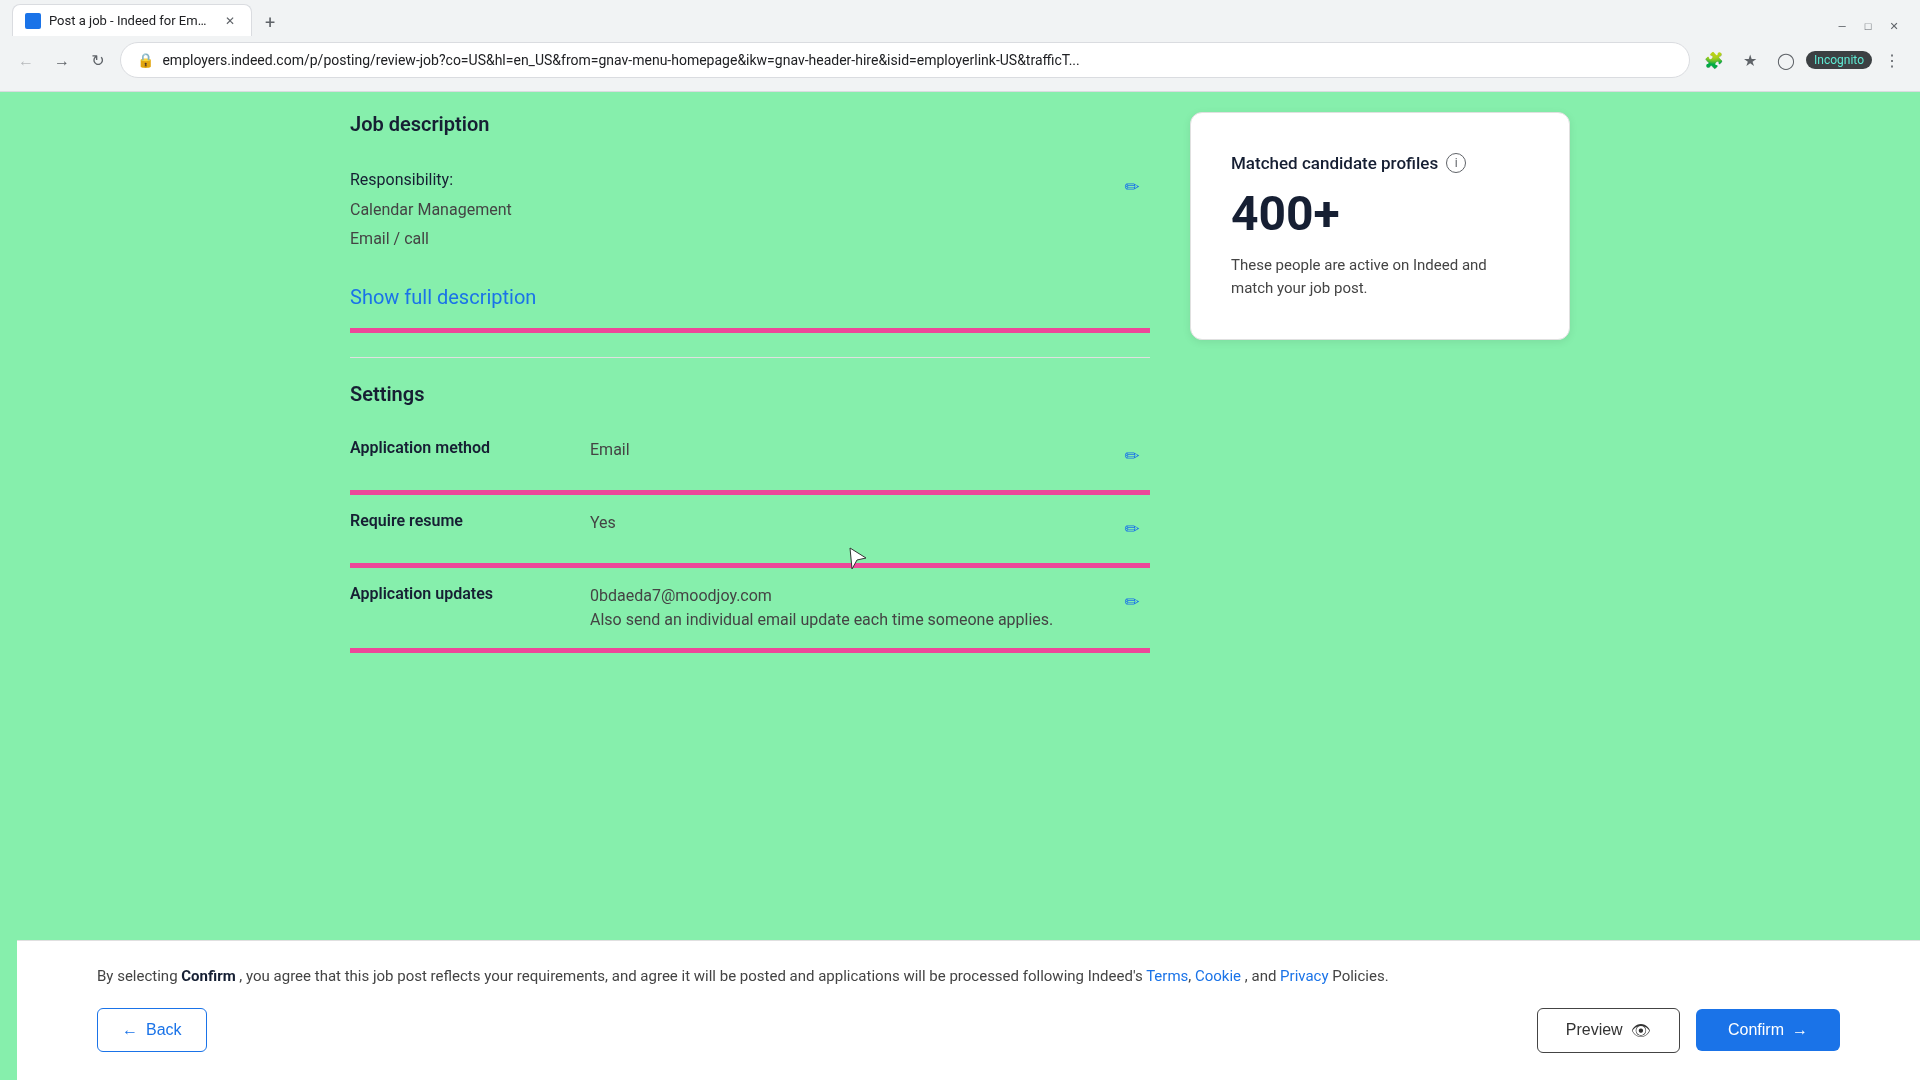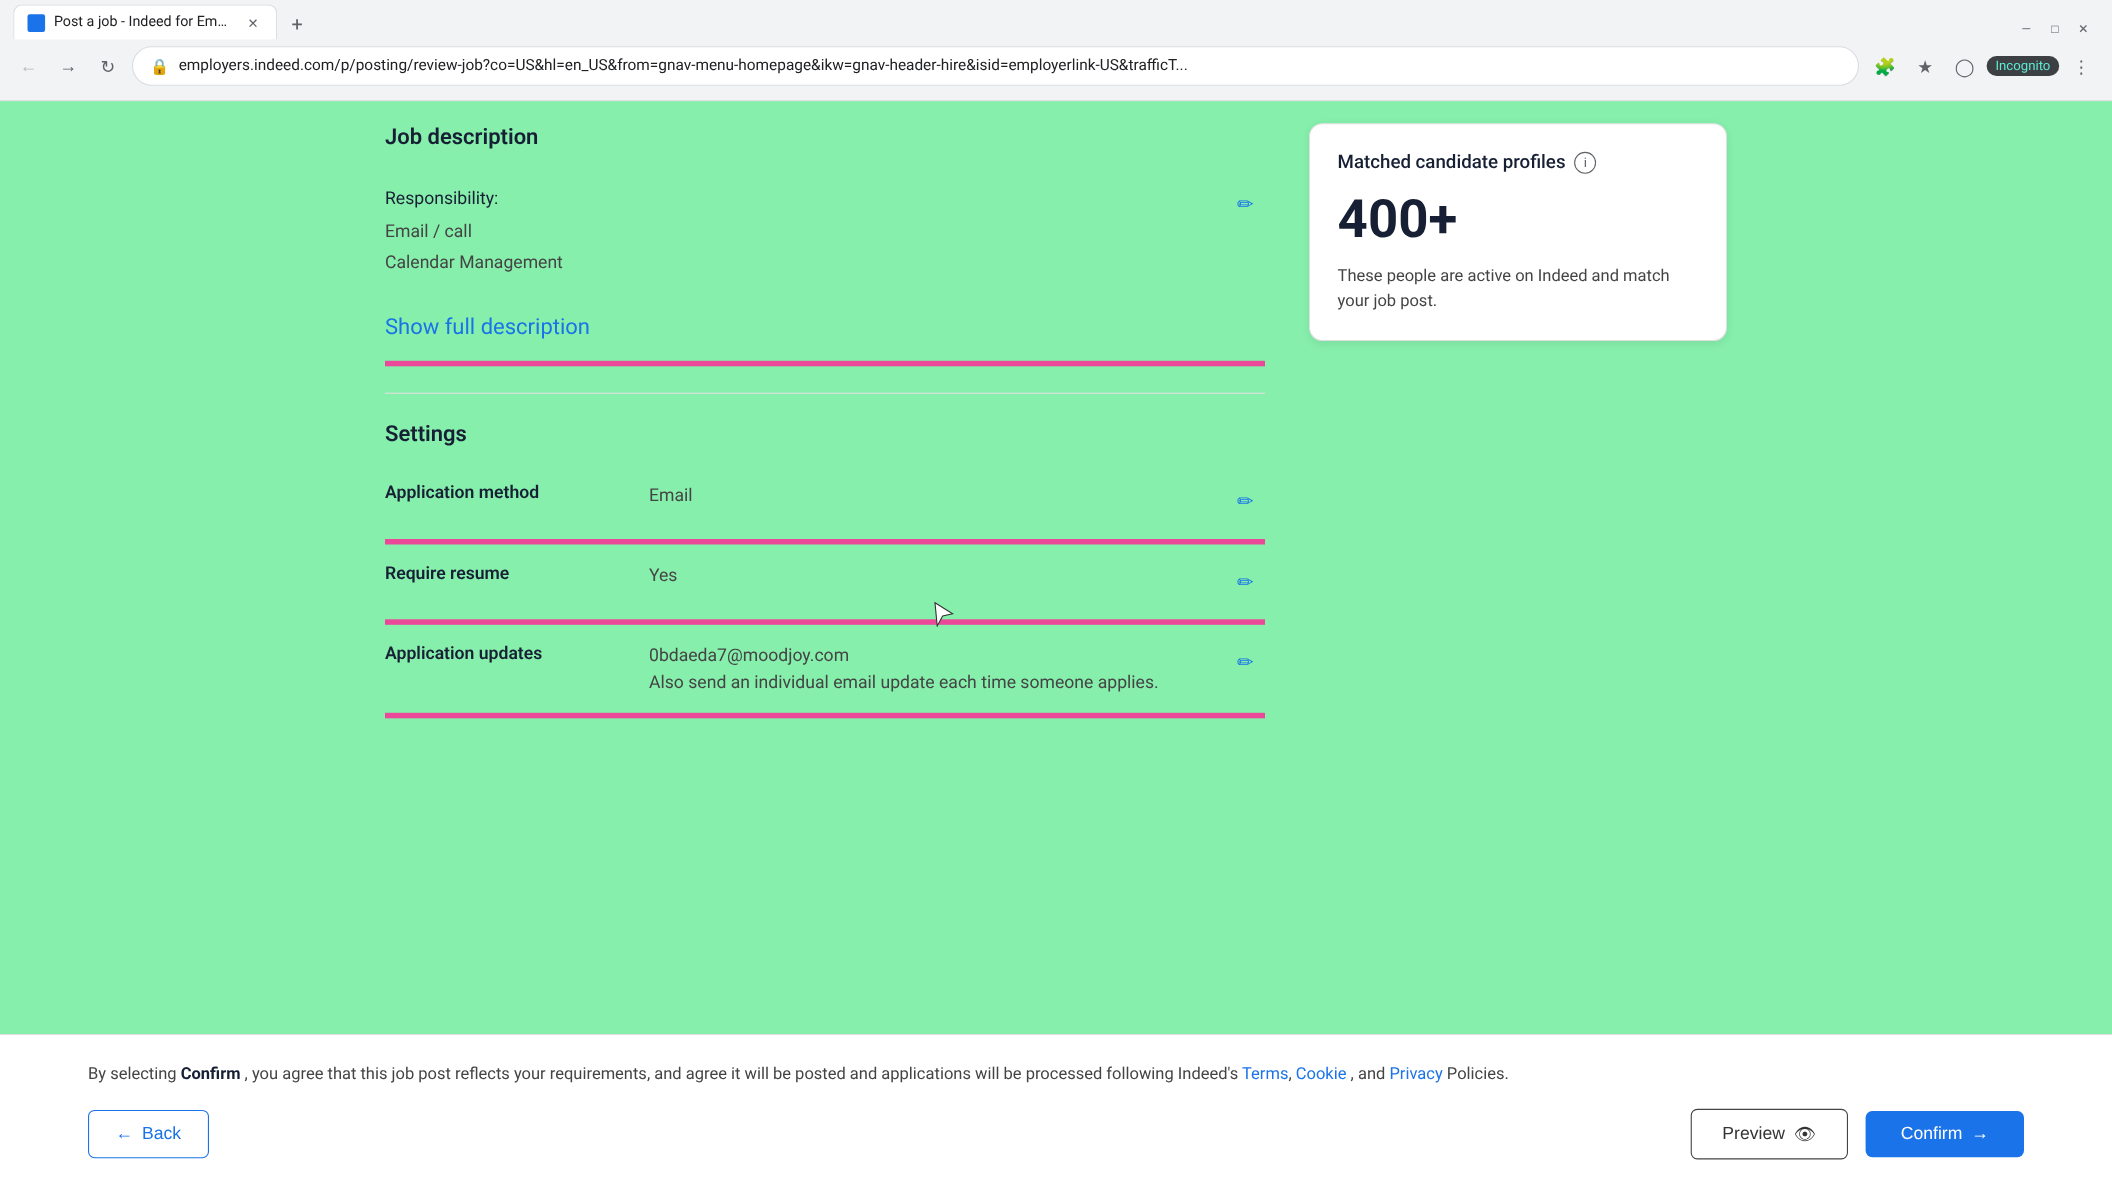--- a/index.html
+++ b/index.html
@@ -265,21 +265,21 @@
     
     .settings-section {
       margin-top: 24px;
     }
 
     
     .matched-card {
       background: #fff;
       border: 1px solid #e0e0e0;
       border-radius: 12px;
-      padding: 25px;
+      padding: 40px;
       box-shadow: 0 2px 8px rgba(0,0,0,0.08);
     }
 
     .matched-header {
       display: flex;
       align-items: center;
       gap: 8px;
       margin-bottom: 12px;
     }
 
@@ -313,21 +313,21 @@
     .matched-description {
       font-size: 15px;
       color: #444;
       line-height: 1.5;
     }
 
     
     .bottom-bar {
       position: absolute;
       bottom: 0;
-      left: 0;
+      left: 17px;
       right: 0;
       background: #fff;
       border-top: 1px solid #e0e0e0;
       padding: 24px 80px;
       height: 140px;
     }
 
     .confirm-notice {
       font-size: 15px;
       color: #444;
@@ -445,22 +445,22 @@
     <div class="content-layout">
 
       <div class="left-column">
 
         <div>
           <h2 class="section-title">Job description</h2>
 
           <div class="field-row">
             <div class="field-value">
               <p class="desc-responsibility">Responsibility:</p>
+              <span class="list-item">Calendar Management</span>
               <span class="list-item">Email / call</span>
-              <span class="list-item">Calendar Management</span>
               <a class="show-full-link">Show full description</a>
             </div>
             <div class="edit-icon-btn">
               <span>✏</span>
             </div>
           </div>
         </div>
 
         <hr class="section-divider">
 

